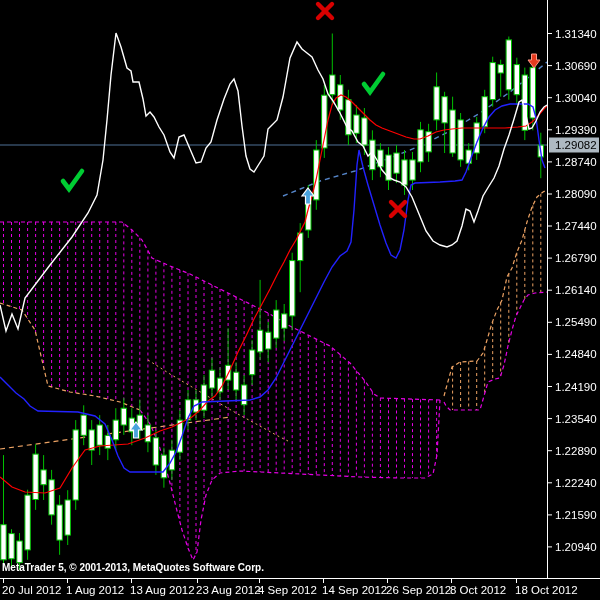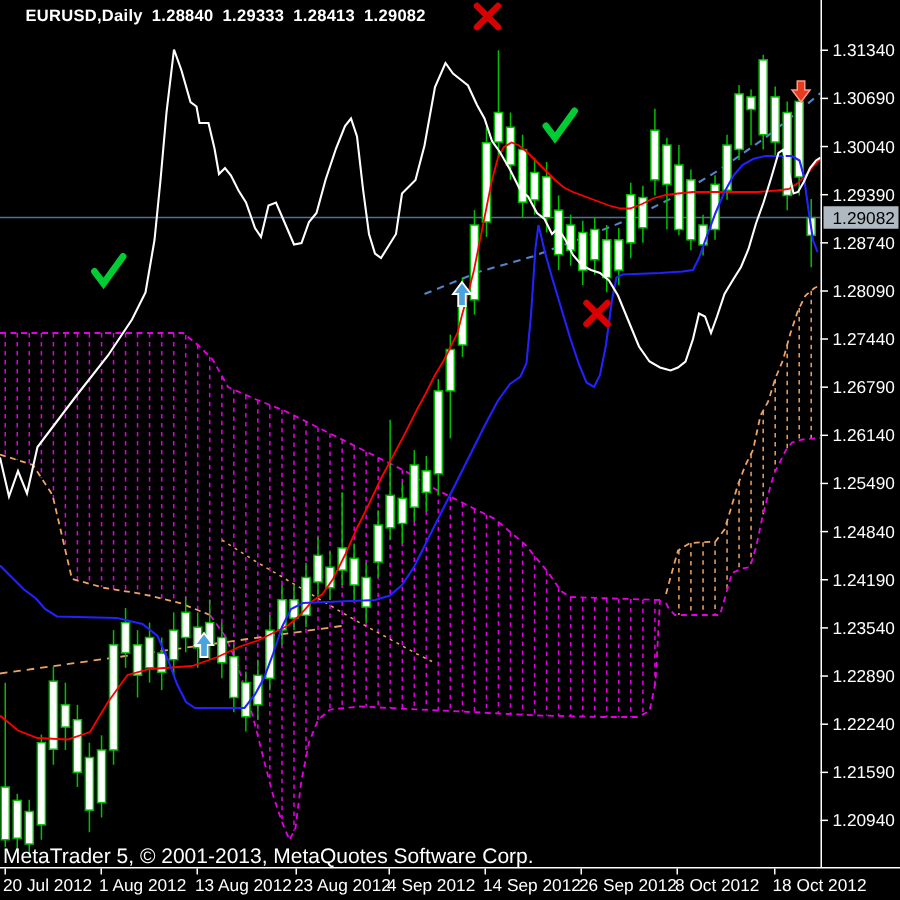--- a/index.html
+++ b/index.html
@@ -1,21 +1,21 @@
 <!DOCTYPE html>
 <html><head>
 <meta charset="utf-8">
 <style>
   html,body{margin:0;padding:0;background:#000;width:600px;height:600px;overflow:hidden;}
   #app{position:relative;width:600px;height:600px;background:#000;font-family:"Liberation Sans",sans-serif;}
   #chart-svg{position:absolute;left:0;top:0;}
   .overlay{position:absolute;color:#fff;font-size:11px;white-space:pre;}
   #title-bar{left:17px;top:5px;font-weight:bold;letter-spacing:0.2px;}
   #title-bar span{margin-right:6px;}
-  #copyright{left:2px;top:562px;font-weight:normal;font-size:14px;}
+  #copyright{left:2px;top:562px;font-weight:bold;font-size:10px;}
 </style>
 </head>
 <body>
 
 <div id="app">
   <div id="chart-svg"><svg width="600" height="600" viewBox="0 0 600 600" xmlns="http://www.w3.org/2000/svg">
         <rect x="0" y="0" width="600" height="600" fill="#000000"></rect>
         <defs>
           <clipPath id="cp">
             <rect x="0" y="0" width="547" height="577"></rect>
@@ -317,15 +317,14 @@
           <line x1="323.5" y1="579" x2="323.5" y2="583" stroke="#FFFFFF" stroke-width="1"></line>
           <text x="322" y="594" fill="#FFFFFF" font-size="11.5" font-family="Liberation Sans,sans-serif">14 Sep 2012</text>
           <line x1="387.5" y1="579" x2="387.5" y2="583" stroke="#FFFFFF" stroke-width="1"></line>
           <text x="386" y="594" fill="#FFFFFF" font-size="11.5" font-family="Liberation Sans,sans-serif">26 Sep 2012</text>
           <line x1="451.5" y1="579" x2="451.5" y2="583" stroke="#FFFFFF" stroke-width="1"></line>
           <text x="450" y="594" fill="#FFFFFF" font-size="11.5" font-family="Liberation Sans,sans-serif">8 Oct 2012</text>
           <line x1="516.5" y1="579" x2="516.5" y2="583" stroke="#FFFFFF" stroke-width="1"></line>
           <text x="515" y="594" fill="#FFFFFF" font-size="11.5" font-family="Liberation Sans,sans-serif">18 Oct 2012</text>
         </g>
       </svg></div>
-  <div class="overlay" id="title-bar"><span>EURUSD,Daily</span><span>1.28840</span><span>1.29333</span><span>1.28413</span><span>1.29082</span></div>
   <div class="overlay" id="copyright">MetaTrader 5, © 2001-2013, MetaQuotes Software Corp.</div>
 </div>
 
 </body></html>

